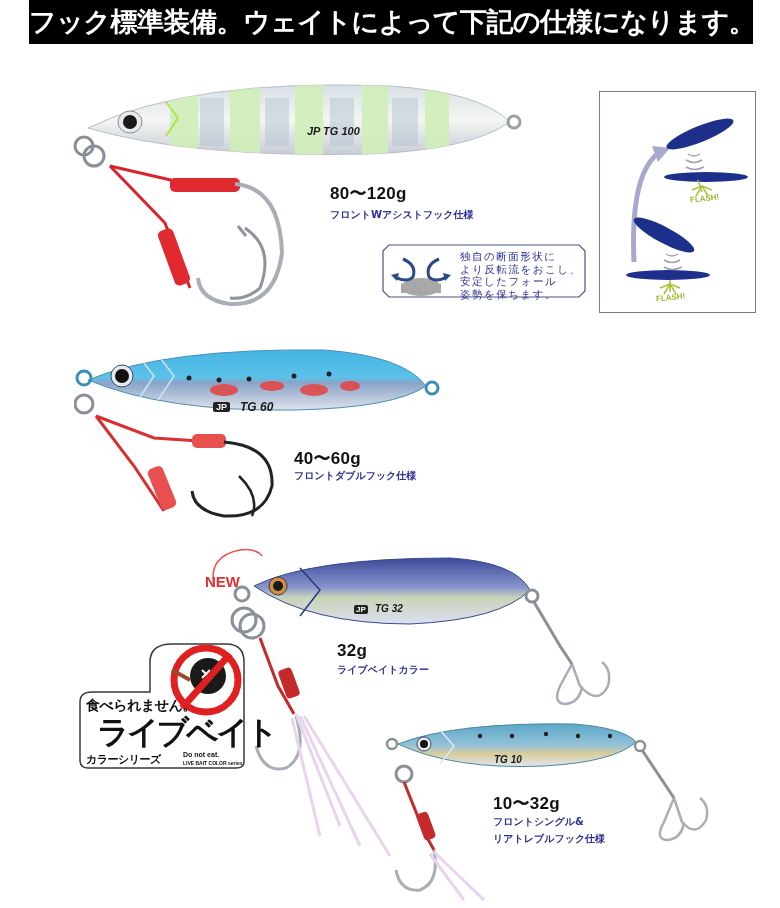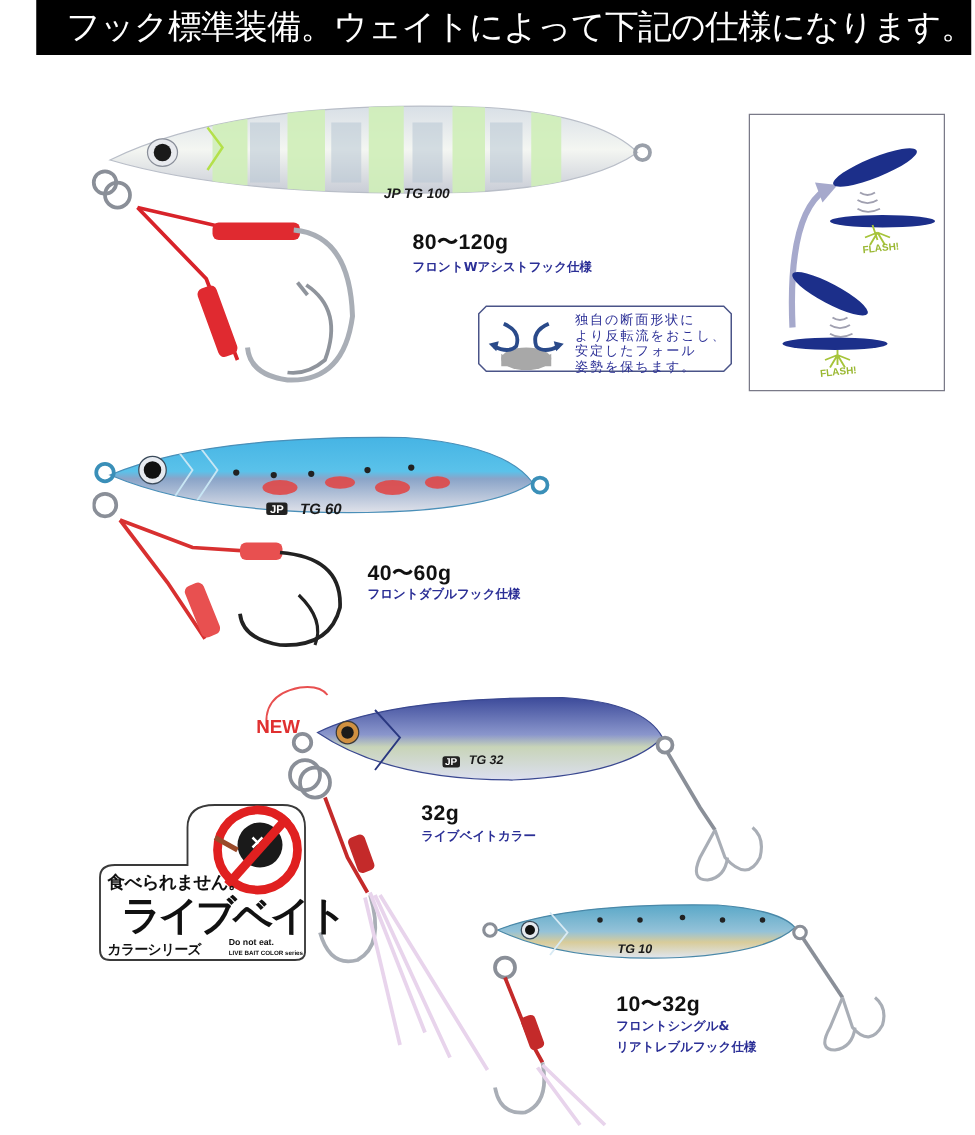--- a/index.html
+++ b/index.html
@@ -1,21 +1,21 @@
 <!DOCTYPE html>
 <html><head>
 <meta charset="utf-8">
 <style>
   html, body { margin: 0; padding: 0; background: #ffffff; }
   body { width: 780px; height: 908px; position: relative; overflow: hidden;
          font-family: "DejaVu Sans", "Liberation Sans", sans-serif; }
   .abs { position: absolute; }
   .banner { left: 29px; top: 0; width: 724px; height: 44px; background: #000;
-            color: #fff; font-size: 27px; font-weight: normal; line-height: 44px;
-            white-space: nowrap; letter-spacing: -0.5px; text-align: left; overflow: hidden; padding-left: 24px; }
+            color: #fff; font-size: 27px; font-weight: bold; line-height: 44px;
+            white-space: nowrap; letter-spacing: -0.5px; text-align: left; overflow: hidden; }
   .weight { font-family: "Liberation Sans", sans-serif; font-weight: bold; color: #111;
             font-size: 17px; letter-spacing: 0.3px; white-space: nowrap; text-align: right; }
   .spec { font-weight: bold; color: #2b2f96; font-size: 10px; line-height: 17px; white-space: nowrap; }
   .feature-box { left: 381px; top: 243px; width: 206px; height: 56px; }
   .feature-text { left: 460px; top: 250px; font-size: 10.5px; line-height: 12.5px; color: #2b2f96;
                   letter-spacing: 1.5px; white-space: nowrap; }
   .flash-panel { left: 599px; top: 91px; width: 157px; height: 222px; border: 1.5px solid #7a7a88;
                  background: #fff; box-sizing: border-box; }
   .flash-label { font-family: "Liberation Sans", sans-serif; font-size: 8px; color: #9ab832; font-weight: bold; }
   .new-badge { left: 205px; top: 550px; font-family: "Liberation Sans", sans-serif; font-weight: bold;
@@ -72,21 +72,21 @@
 
   <path d="M40,88 L95,145 L120,210" fill="none" stroke="#d8232a" stroke-width="3"></path>
   <path d="M40,88 L118,106 L170,108" fill="none" stroke="#d8232a" stroke-width="3"></path>
   <rect x="100" y="100" width="70" height="14" rx="5" fill="#e02a30"></rect>
   <rect x="96" y="150" width="16" height="58" rx="5" fill="#e02a30" transform="rotate(-20 104 179)"></rect>
 
   <path d="M165,106 Q210,110 212,175 Q205,228 160,226 Q130,222 128,200" fill="none" stroke="#a9aeb6" stroke-width="4"></path>
   <path d="M175,150 Q205,170 190,210 Q176,222 160,220" fill="none" stroke="#8f949c" stroke-width="3"></path>
   <path d="M168,148 L176,158" stroke="#8f949c" stroke-width="3"></path>
 </svg>
-<div class="abs jig-mark" style="left:307px;top:149px;font-size:11px">JP TG 100</div>
+<div class="abs jig-mark" style="left:307px;top:125px;font-size:11px">JP TG 100</div>
 
 <div class="abs weight" style="left:330px;top:182px">80〜120g</div>
 <div class="abs spec" style="left:330px;top:206px">フロントWアシストフック仕様</div>
 
 <svg class="abs feature-box" width="206" height="56">
   <path d="M8,2 L198,2 L204,8 L204,48 L198,54 L8,54 L2,48 L2,8 Z" fill="#fff" stroke="#4a5488" stroke-width="1.2"></path>
   <g>
     <path d="M20,40 Q40,56 60,40 L60,50 L20,50 Z" fill="#a8a8a8"></path>
     <ellipse cx="40" cy="44" rx="20" ry="9" fill="#a8a8a8"></ellipse>
     <path d="M22,16 Q36,22 32,34 Q26,40 14,34" fill="none" stroke="#2a4a8a" stroke-width="3"></path>

